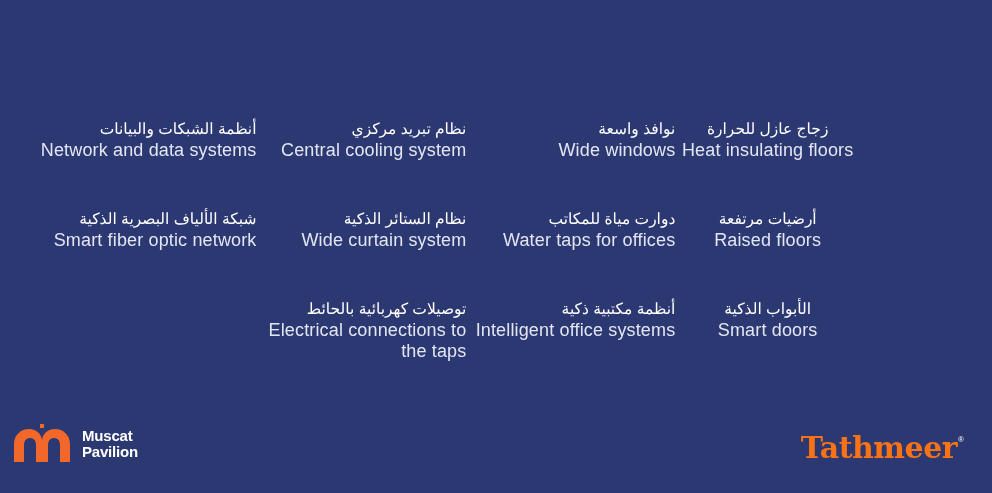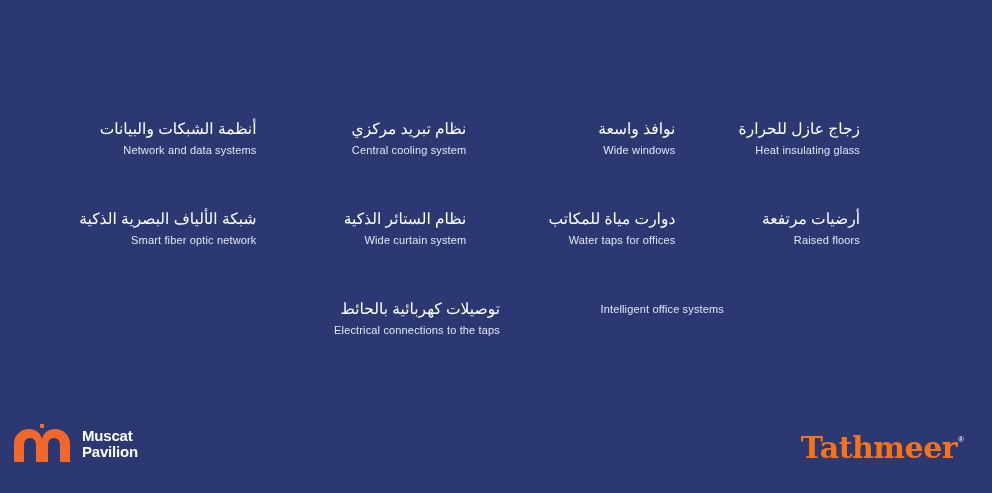--- a/index.html
+++ b/index.html
@@ -37,37 +37,37 @@
     height: 90px;
   }
   .grid-cell {
     box-sizing: border-box;
     text-align: right;
     padding-right: 0;
   }
   .cell-c1 { width: 275px; }
   .cell-c2 { width: 225px; }
   .cell-c3 { width: 224px; }
-  .cell-c4 { width: 198px; }
+  .cell-c4 { width: 198px; text-align: center; }
   .cell-spacer { flex: 1 1 auto; }
 
   .label-ar {
     display: block;
     direction: rtl;
     unicode-bidi: bidi-override;
     color: #ffffff;
     font-size: 15.5px;
     line-height: 21px;
     letter-spacing: 0.1px;
     white-space: nowrap;
   }
   .label-en {
     display: block;
     color: #e3e6f2;
-    font-size: 11px;
+    font-size: 18px;
     line-height: 21px;
     letter-spacing: 0.15px;
     margin-top: 1px;
   }
   .cell-empty .label-ar,
   .cell-empty .label-en { visibility: hidden; }
 
   
   #watermark {
     position: absolute;
@@ -184,21 +184,21 @@
       <div class="grid-cell cell-c2">
         <span class="label-ar">نظام تبريد مركزي</span>
         <span class="label-en">Central cooling system</span>
       </div>
       <div class="grid-cell cell-c3">
         <span class="label-ar">نوافذ واسعة</span>
         <span class="label-en">Wide windows</span>
       </div>
       <div class="grid-cell cell-c4">
         <span class="label-ar">زجاج عازل للحرارة</span>
-        <span class="label-en">Heat insulating glass</span>
+        <span class="label-en">Heat insulating floors</span>
       </div>
       <div class="cell-spacer"></div>
     </div>
 
     <div class="grid-row">
       <div class="grid-cell cell-c1">
         <span class="label-ar">شبكة الألياف البصرية الذكية</span>
         <span class="label-en">Smart fiber optic network</span>
       </div>
       <div class="grid-cell cell-c2">
@@ -219,21 +219,26 @@
     <div class="grid-row">
       <div class="grid-cell cell-c1 cell-empty">
         <span class="label-ar"></span>
         <span class="label-en"></span>
       </div>
       <div class="grid-cell cell-c2">
         <span class="label-ar">توصيلات كهربائية بالحائط</span>
         <span class="label-en">Electrical connections to the taps</span>
       </div>
       <div class="grid-cell cell-c3">
+        <span class="label-ar">أنظمة مكتبية ذكية</span>
         <span class="label-en">Intelligent office systems</span>
+      </div>
+      <div class="grid-cell cell-c4">
+        <span class="label-ar">الأبواب الذكية</span>
+        <span class="label-en">Smart doors</span>
       </div>
       <div class="cell-spacer"></div>
     </div>
 
   </div>
 
   <div id="muscat-logo">
     <div id="muscat-mark">
       <svg width="60" height="40" viewBox="0 0 60 40" xmlns="http://www.w3.org/2000/svg">
         <path d="M2 38 L2 20 C2 11 9 5 17 5 C24 5 29 9 30 16 C31 9 36 5 43 5 C51 5 58 11 58 20 L58 38 L48 38 L48 21 C48 17 46 14 42 14 C38 14 36 17 36 21 L36 38 L24 38 L24 21 C24 17 22 14 18 14 C14 14 12 17 12 21 L12 38 Z" fill="#f2682a"></path>

